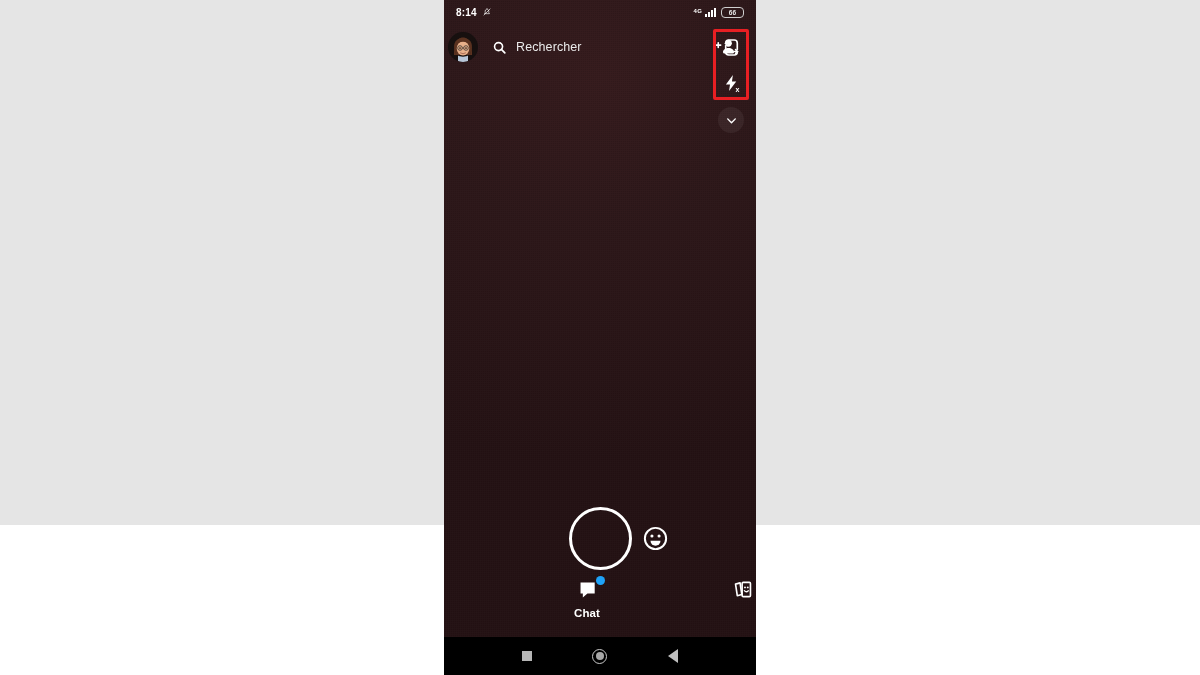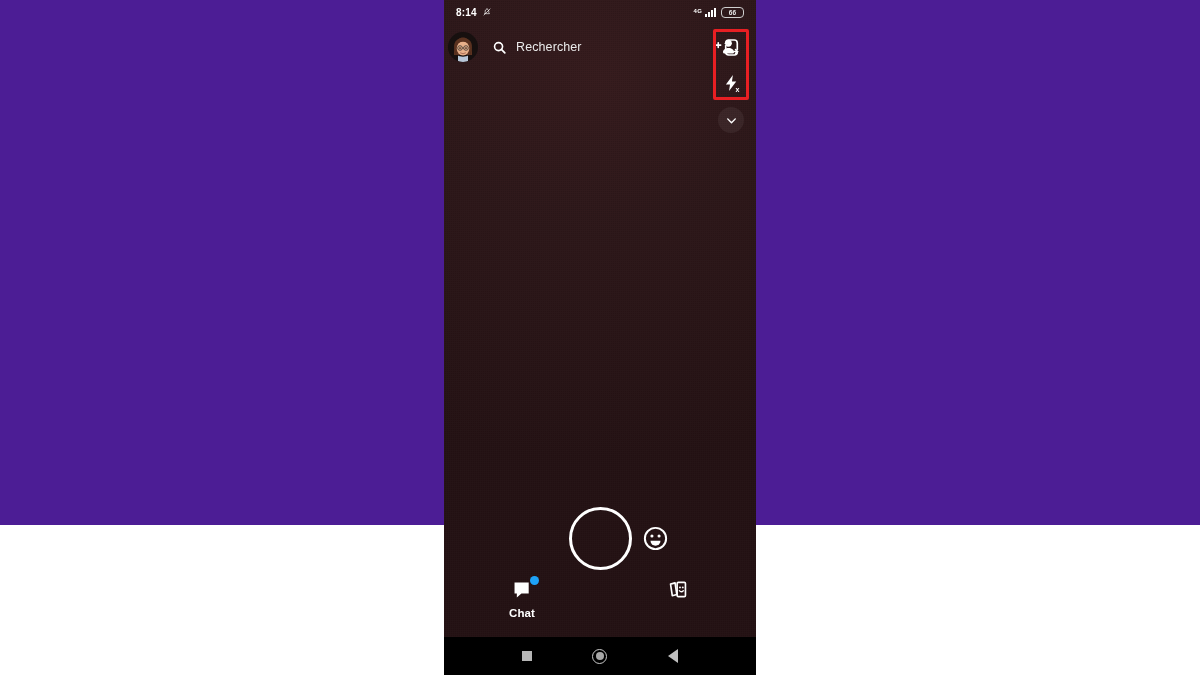--- a/index.html
+++ b/index.html
@@ -5,21 +5,21 @@
   * { margin:0; padding:0; box-sizing:border-box; }
   html, body {
     width:1200px; height:675px;
     background:#ffffff;
     font-family:"Liberation Sans", sans-serif;
     overflow:hidden;
   }
   #stage {
     position:relative;
     width:1200px; height:525px;
-    background:#4c1d95;
+    background:#e5e5e5;
   }
 
   
   #phone {
     position:absolute;
     left:444px; top:0;
     width:312px; height:675px;
     background:#000;
     overflow:hidden;
   }
@@ -147,21 +147,21 @@
   
   #tabbar{
     position:absolute; left:0; top:575px;
     width:312px; height:50px;
     display:flex; align-items:flex-start;
     z-index:5;
   }
   .tab{
     flex:1 1 0;
     display:flex; flex-direction:column;
-    align-items:center; justify-content:flex-start;
+    align-items:flex-end; justify-content:flex-start;
     gap:4px;
     cursor:pointer;
     padding-top:2px;
   }
   .tab .ic{ position:relative; height:26px; display:flex; align-items:center; }
   .tab .lbl{
     color:#ffffff; font-size:11.5px; font-weight:bold; letter-spacing:.1px;
   }
   .badge{
     position:absolute; right:-5px; top:-1px;

